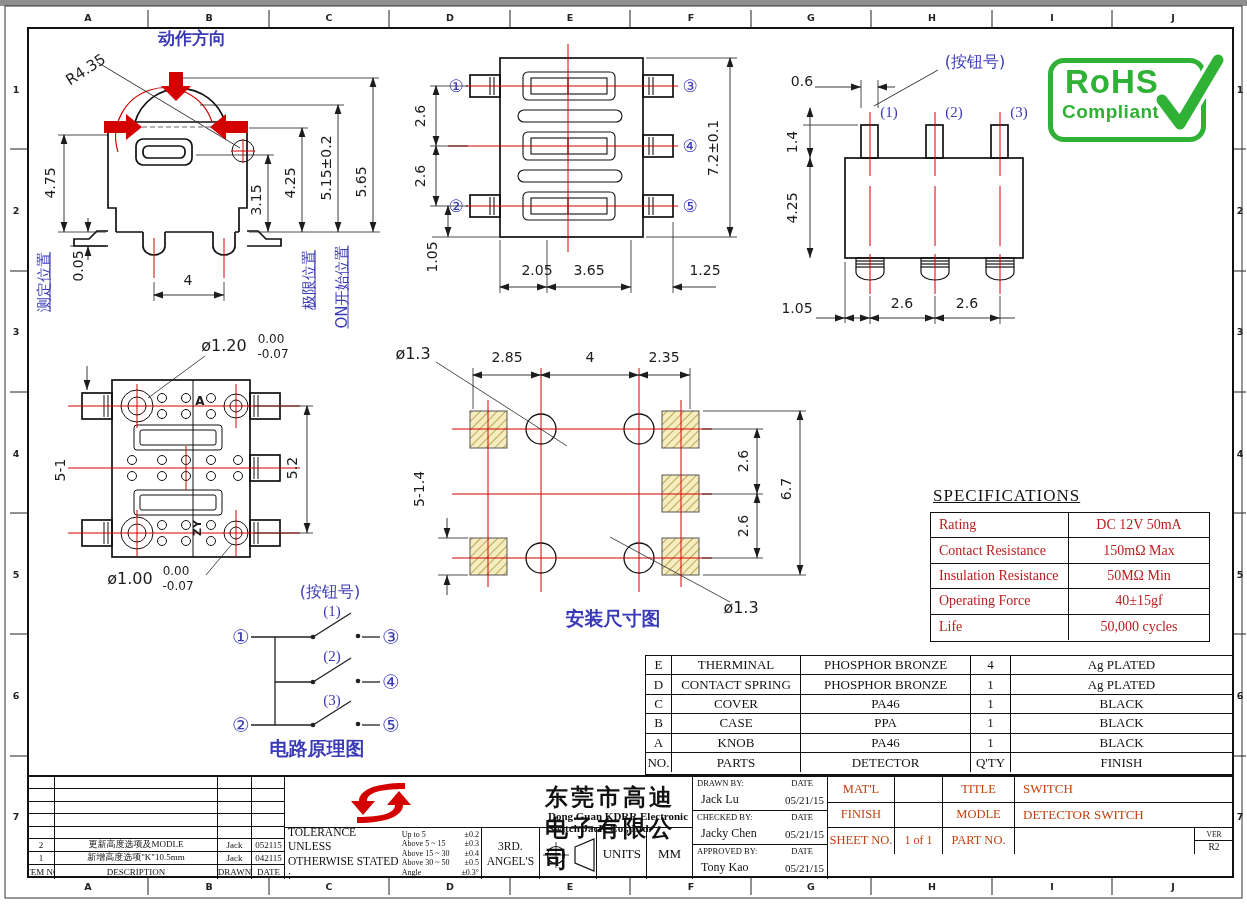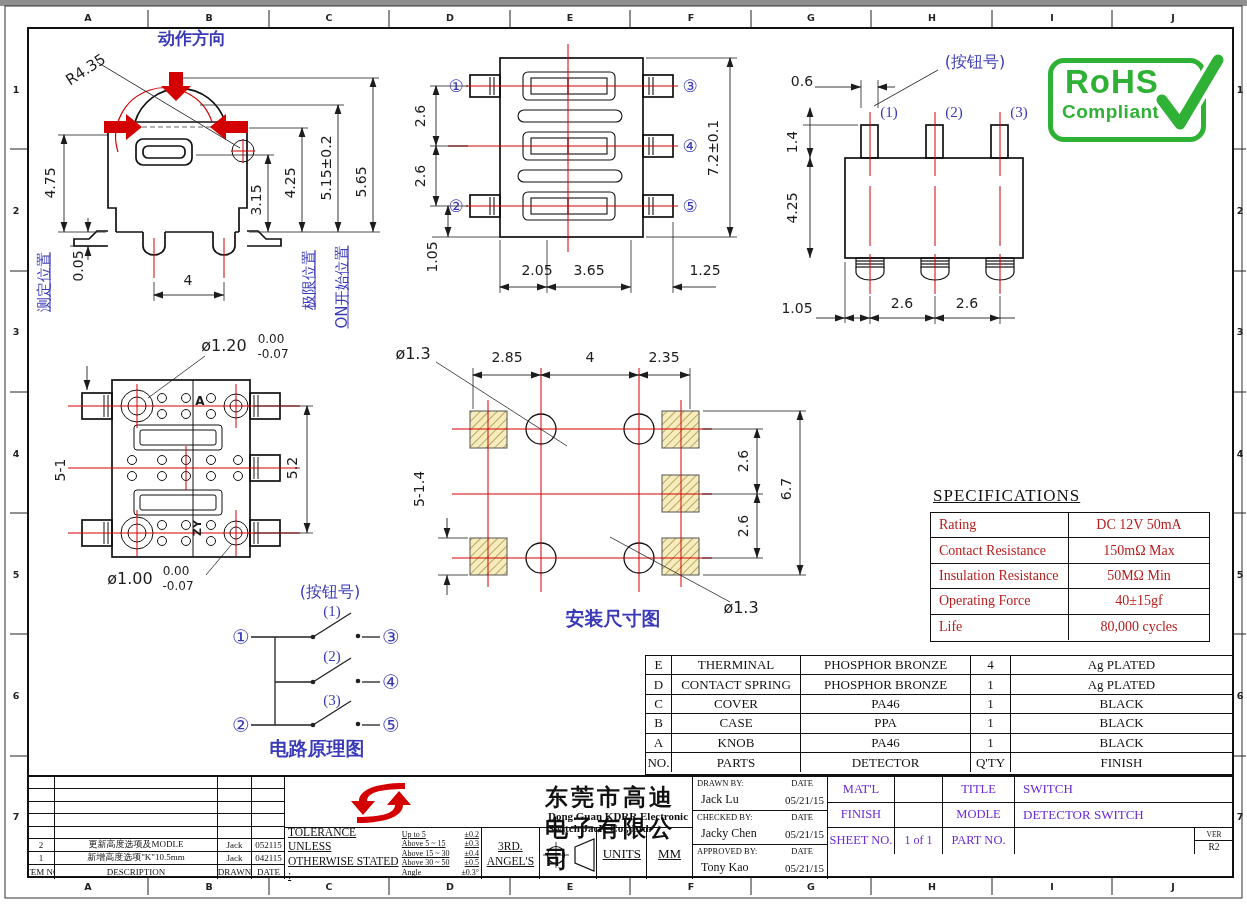--- a/index.html
+++ b/index.html
@@ -52,21 +52,21 @@
         align-items:center;justify-content:center;font:9px "Liberation Serif",serif;color:#111;
         overflow:hidden;white-space:nowrap;}
   #rev .c.lastcol{border-right:none;} #rev .c.lastrow{border-bottom:none;}
   #companycol{position:absolute;left:257px;top:0;width:408px;height:102px;
         border-right:1.5px solid #111;box-sizing:border-box;}
   #companytop{position:absolute;left:0;top:0;width:100%;height:51px;
         border-bottom:1px solid #111;box-sizing:border-box;}
   #cnname{position:absolute;left:260px;top:5px;font:bold 23px "Liberation Serif",serif;
         letter-spacing:3px;color:#111;}
   #enname{position:absolute;left:263px;top:33px;font:bold 11px "Liberation Serif",serif;color:#111;}
-  #tolstrip{position:absolute;left:0;top:51px;width:100%;height:51px;display:flex;box-sizing:border-box;text-decoration:underline;}
+  #tolstrip{position:absolute;left:0;top:51px;width:100%;height:51px;display:flex;box-sizing:border-box;}
   .tolcell{border-right:1px solid #111;box-sizing:border-box;display:flex;
         align-items:center;justify-content:center;font-family:"Liberation Serif",serif;color:#111;}
   #tolcell1{width:197px;justify-content:flex-start;}
   #tollabel{width:113px;padding-left:3px;font-size:11.5px;line-height:1.25;}
   #toldetails{width:82px;display:flex;flex-direction:column;justify-content:center;}
   #toldetails .r{display:flex;justify-content:space-between;font-size:8px;line-height:1.2;padding:0 2px;}
   #tolcell2{width:58px;flex-direction:column;font-size:11.5px;line-height:1.3;}
   #tolcell3{width:58px;} #tolcell4{width:50px;font-size:13px;} #tolcell5{width:45px;font-size:13px;border-right:none;}
   #signoff{position:absolute;left:665px;top:0;width:135px;height:102px;
         border-right:1.5px solid #111;box-sizing:border-box;}
@@ -74,21 +74,21 @@
   .soblock.last{border-bottom:none;}
   .sohead{height:12px;display:flex;align-items:center;font:8.5px "Liberation Serif",serif;
         color:#111;padding:0 14px 0 4px;justify-content:space-between;}
   .soval{height:21px;display:flex;align-items:center;font:12px "Liberation Serif",serif;color:#111;
         padding:0 3px 0 8px;}
   .soval .dt{margin-left:auto;font-size:11px;}
   #rightgrid{position:absolute;left:800px;top:0;width:405px;height:102px;box-sizing:border-box;}
   .rrow{height:25.5px;border-bottom:1px solid #111;box-sizing:border-box;display:flex;}
   .rrow.last{border-bottom:none;}
   .rcell{border-right:1px solid #111;box-sizing:border-box;display:flex;align-items:center;
-        justify-content:center;font:12.5px "Liberation Serif",serif;color:#6d28d9;}
+        justify-content:center;font:12.5px "Liberation Serif",serif;color:#c2410c;}
   .rc1{width:67px;} .rc2{width:48px;font-size:12px;} .rc3{width:72px;}
   .rc4{flex:1;justify-content:flex-start;padding-left:8px;font-size:13px;border-right:none;}
   .rc4b{width:180px;justify-content:flex-start;padding-left:8px;font-size:13px;}
   .sidebox{width:38px;display:flex;flex-direction:column;}
   .sidebox .a{height:12.25px;border-bottom:1px solid #111;display:flex;align-items:center;
         justify-content:center;font:7.5px "Liberation Serif",serif;}
   .sidebox .b{flex:1;display:flex;align-items:center;justify-content:center;
         font:9.5px "Liberation Serif",serif;}
 </style>
 </head>
@@ -585,21 +585,21 @@
 <div id="spec">
   <div class="c name">Rating</div>
   <div class="c val">DC 12V  50mA</div>
   <div class="c name">Contact Resistance</div>
   <div class="c val">150mΩ  Max</div>
   <div class="c name">Insulation Resistance</div>
   <div class="c val">50MΩ  Min</div>
   <div class="c name">Operating Force</div>
   <div class="c val">40±15gf</div>
   <div class="c name last">Life</div>
-  <div class="c val last">80,000 cycles</div>
+  <div class="c val last">50,000 cycles</div>
 </div>
 
 <div id="parts">
   <div class="c">E</div>
   <div class="c">THERMINAL</div>
   <div class="c">PHOSPHOR BRONZE</div>
   <div class="c">4</div>
   <div class="c lastcol">Ag PLATED</div>
   <div class="c">D</div>
   <div class="c">CONTACT SPRING</div>

